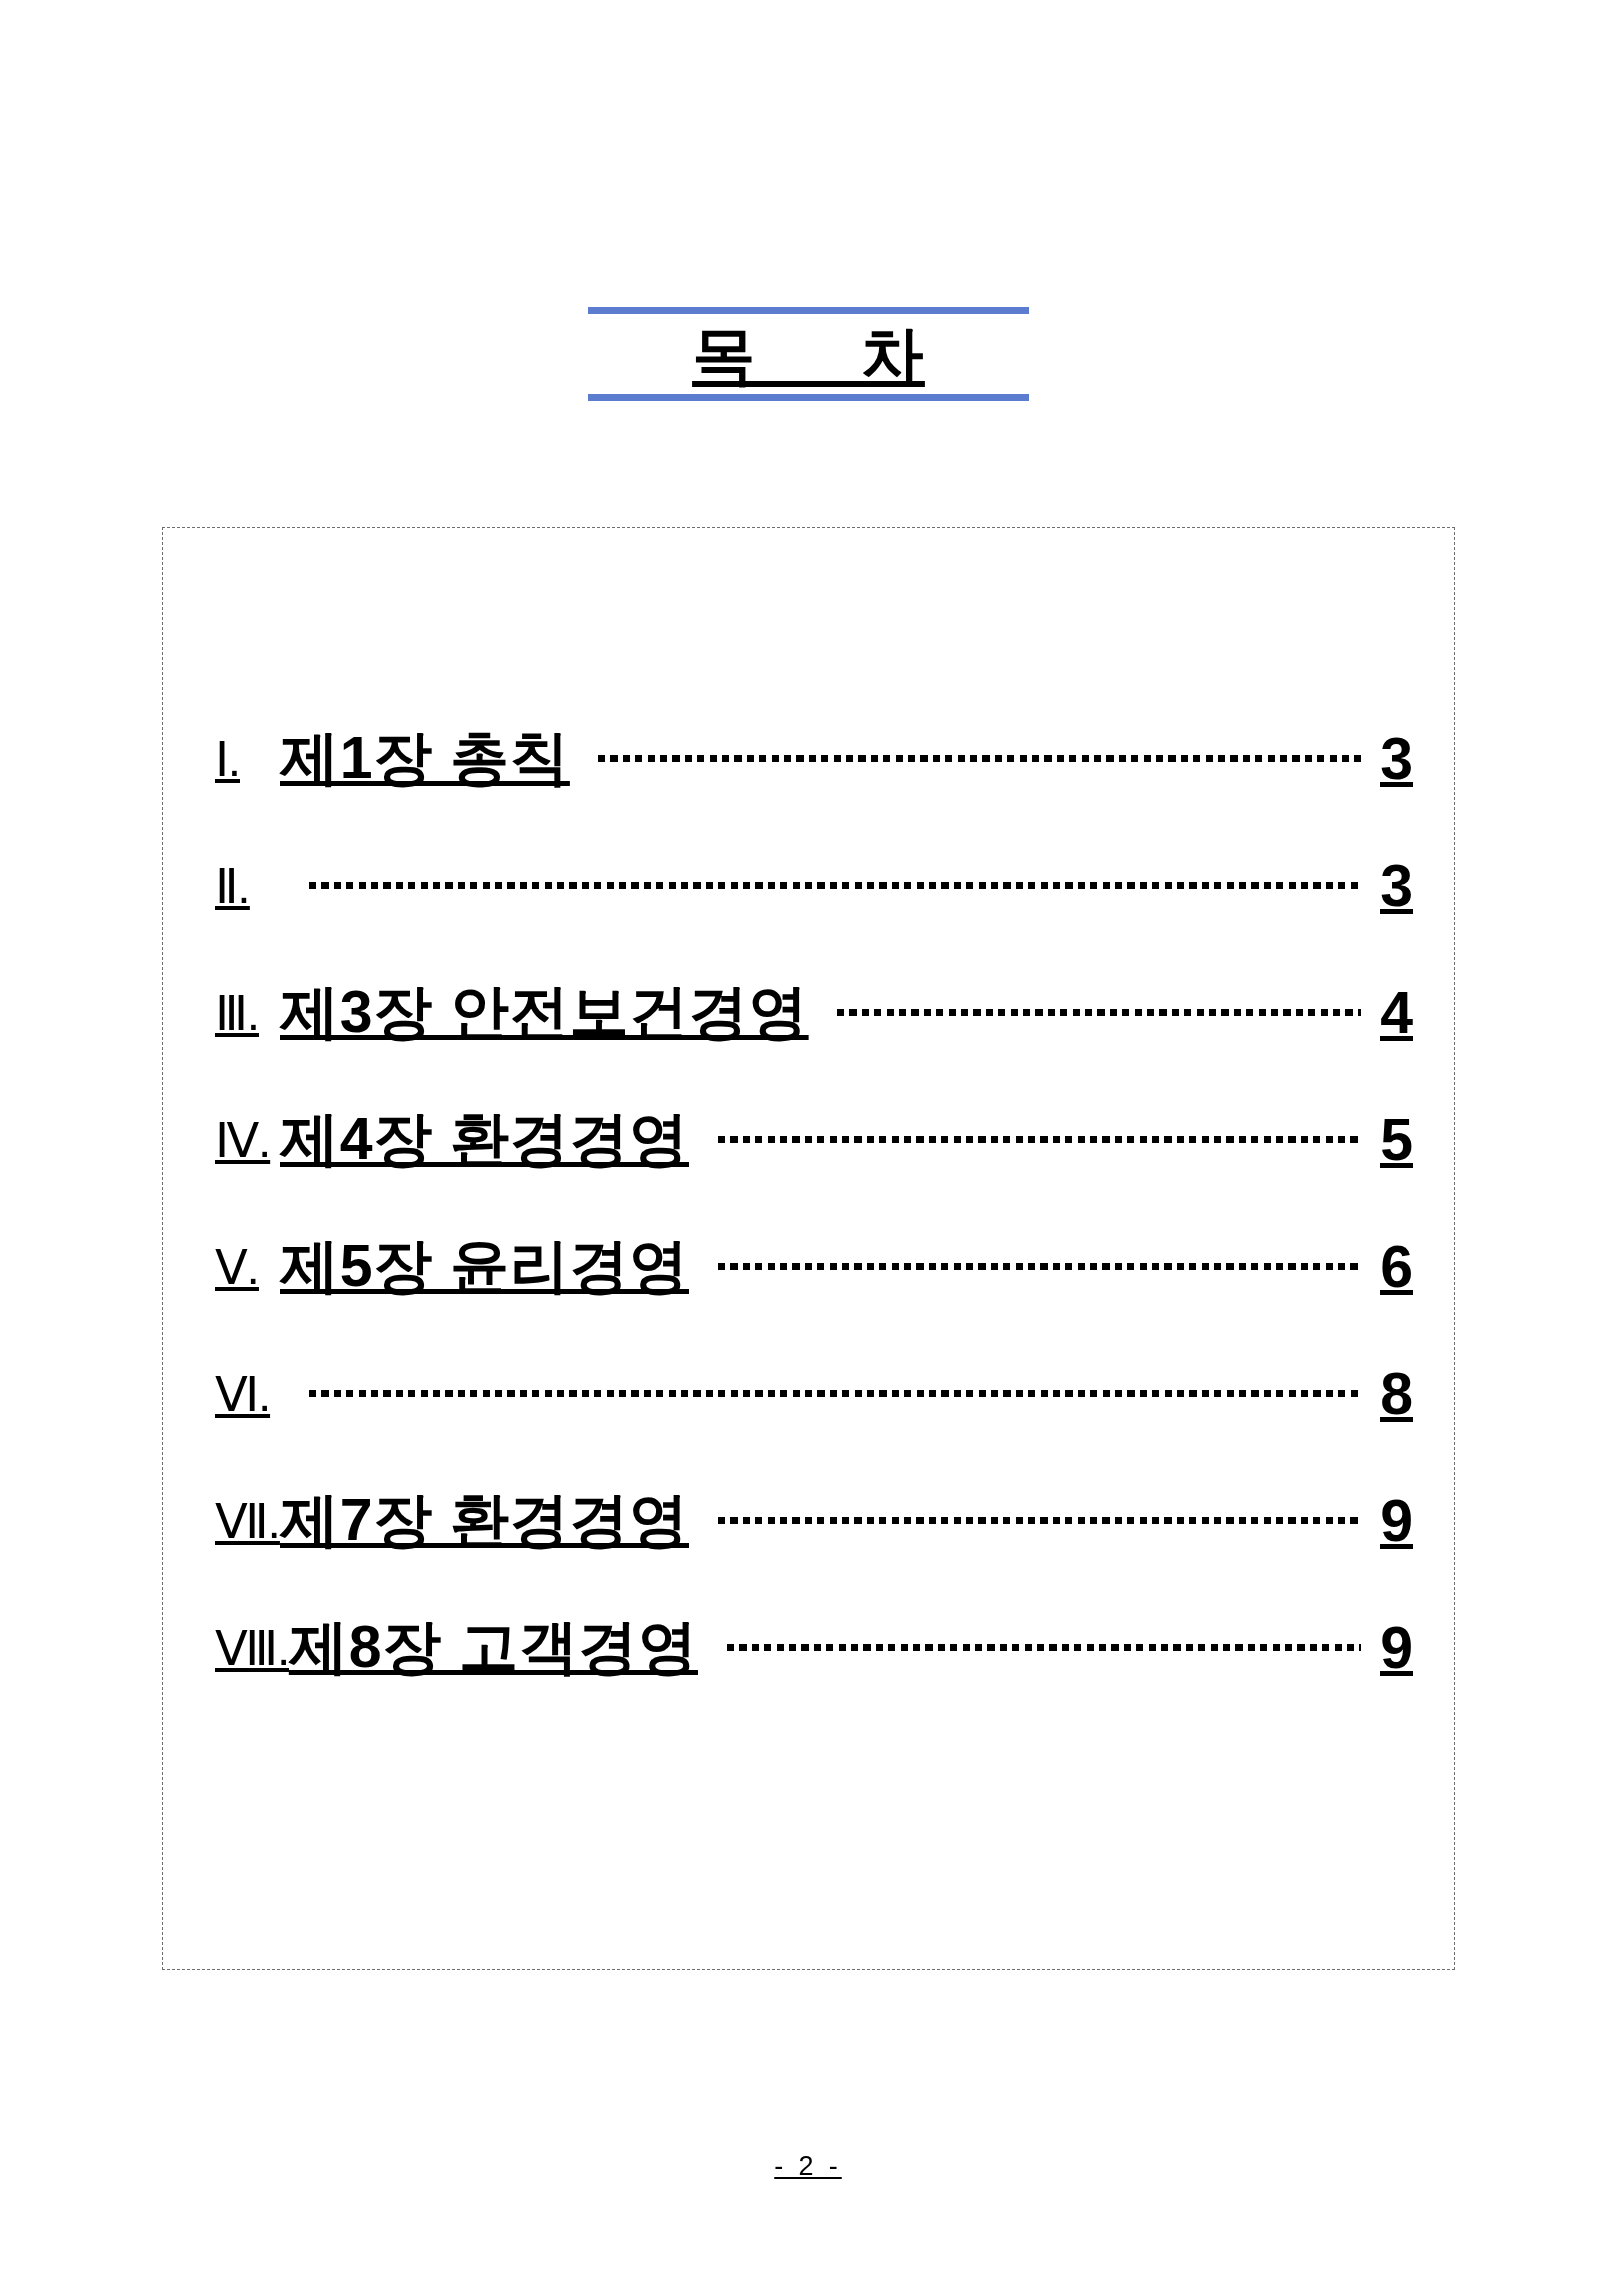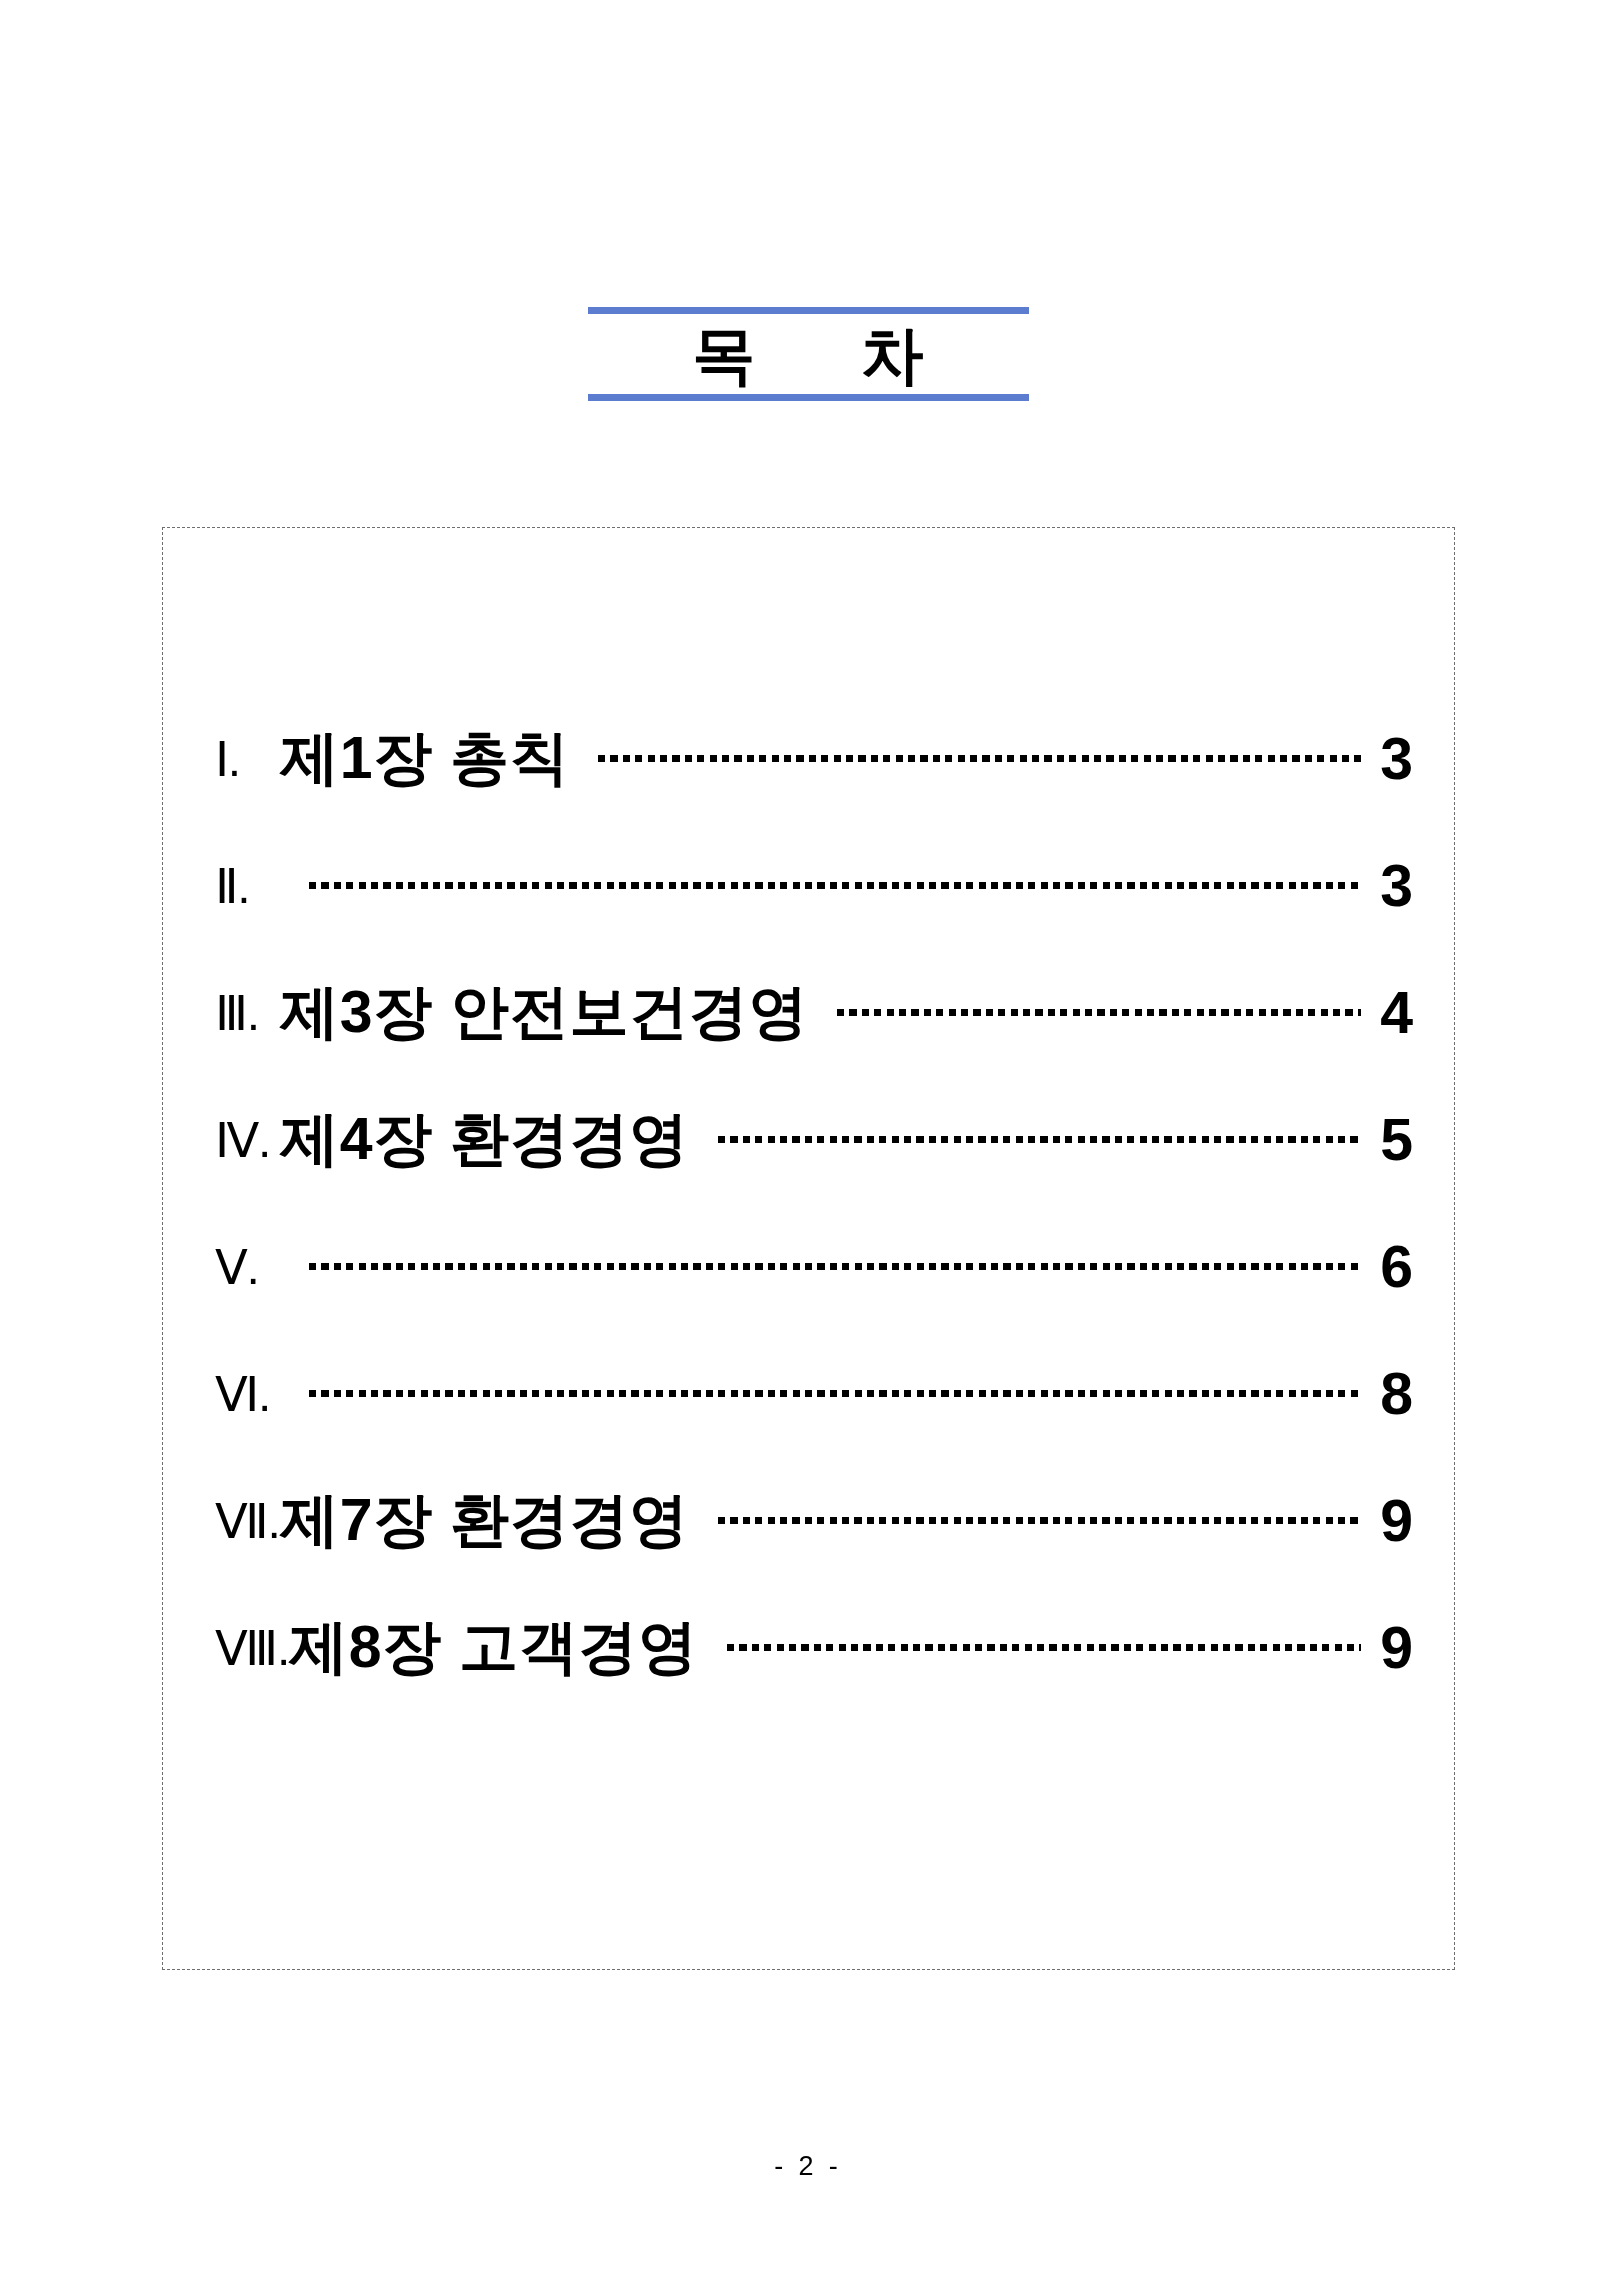--- a/index.html
+++ b/index.html
@@ -1,16 +1,16 @@
 <!DOCTYPE html>
 <html style="--accent: #5c7cd0; --border-gray: #6e6e6e; --ink: #000000;font-size:10.4px"><head>
 <meta charset="utf-8">
 <style>
   :root { --accent:#5c7cd0; --border-gray:#6e6e6e; --ink:#000000; }
-  * { box-sizing: border-box; }
+  * { box-sizing: border-box; text-decoration: underline; }
   html,body { margin:0; padding:0; background:#ffffff; }
   .page {
     position: relative;
     width: 1616px; height: 2284px;
     background: #ffffff;
     color: var(--ink);
     font-family: "Liberation Sans", "DejaVu Sans", sans-serif;
     overflow: hidden;
   }
 
@@ -101,20 +101,21 @@
 
     <div class="toc-row">
       <span class="roman">Ⅳ.</span>
       <span class="label">제4장 환경경영</span>
       <span class="leader"></span>
       <span class="pagenum">5</span>
     </div>
 
     <div class="toc-row">
       <span class="roman">Ⅴ.</span>
+      <span class="label">제5장 윤리경영</span>
       <span class="leader"></span>
       <span class="pagenum">6</span>
     </div>
 
     <div class="toc-row">
       <span class="roman">Ⅵ.</span>
       <span class="leader"></span>
       <span class="pagenum">8</span>
     </div>
 

